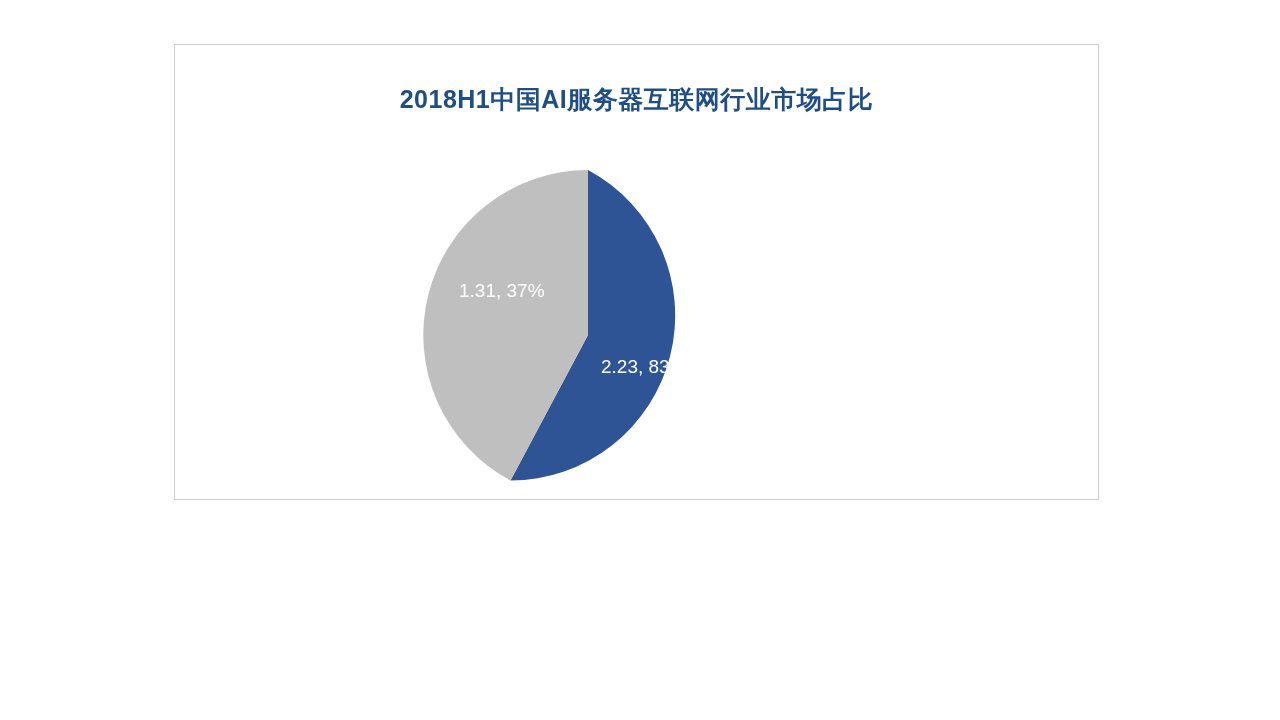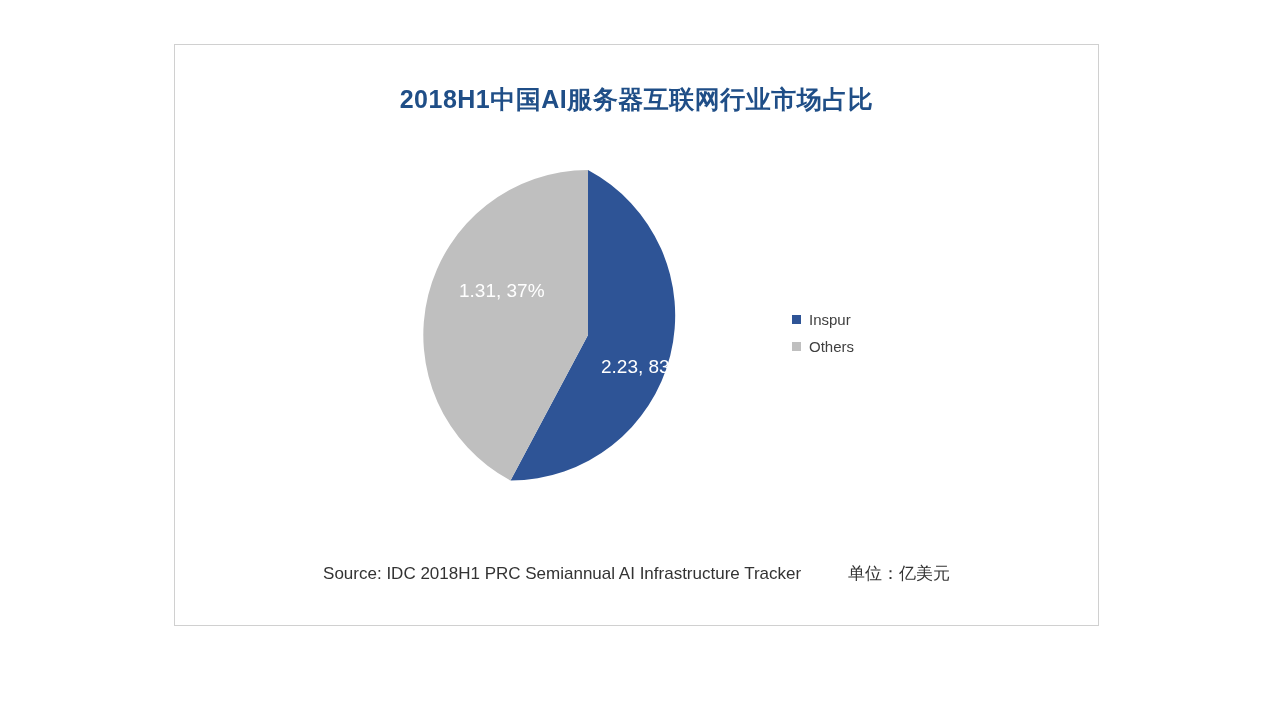--- a/index.html
+++ b/index.html
@@ -18,21 +18,21 @@
     left: 0; top: 0;
     width: 1280px;
     height: 720px;
     background: #ffffff;
   }
   .chart-card {
     position: absolute;
     left: 174px;
     top: 44px;
     width: 925px;
-    height: 582px;
+    height: 456px;
     background: #ffffff;
     border: 1px solid #d0d0d0;
     box-sizing: border-box;
   }
   .chart-title {
     position: absolute;
     left: 0;
     top: 38px;
     width: 100%;
     text-align: center;
@@ -121,30 +121,16 @@
 
         <path d="M165 165 L165 0 A165 165 0 0 1 87.5 310.5 Z" fill="#2e5496"></path>
 
         <path d="M165 165 L87.5 310.5 A165 165 0 0 1 165 0 Z" fill="#bfbfbf"></path>
       </svg>
 
       <div class="slice-label slice-label-0">2.23, 83%</div>
       <div class="slice-label slice-label-1">1.31, 37%</div>
     </div>
 
-    <div class="legend">
-      <div class="legend-item">
-        <span class="legend-swatch" style="background:#2e5496"></span>
-        <span class="legend-label">Inspur</span>
-      </div>
-      <div class="legend-item">
-        <span class="legend-swatch" style="background:#bfbfbf"></span>
-        <span class="legend-label">Others</span>
-      </div>
-    </div>
 
-    <div class="footer">
-      <span class="footer-source">Source: IDC 2018H1 PRC Semiannual AI Infrastructure Tracker</span>
-      <span class="footer-unit">单位：亿美元</span>
-    </div>
 
   </div>
 </div>
 
 </body></html>

